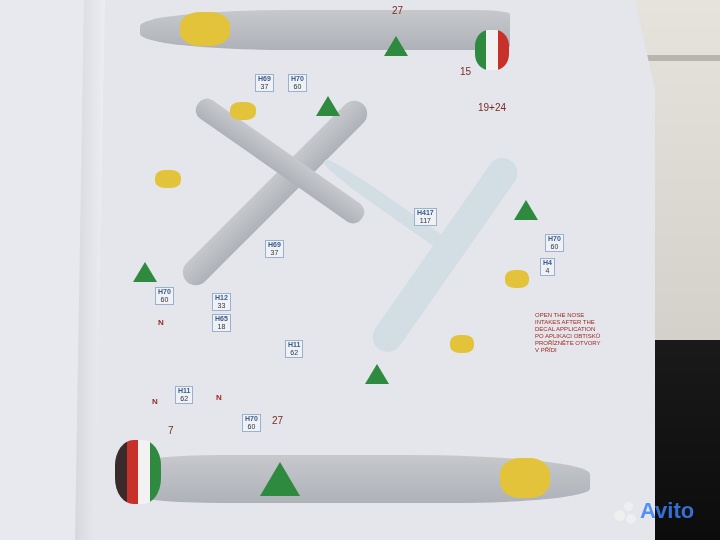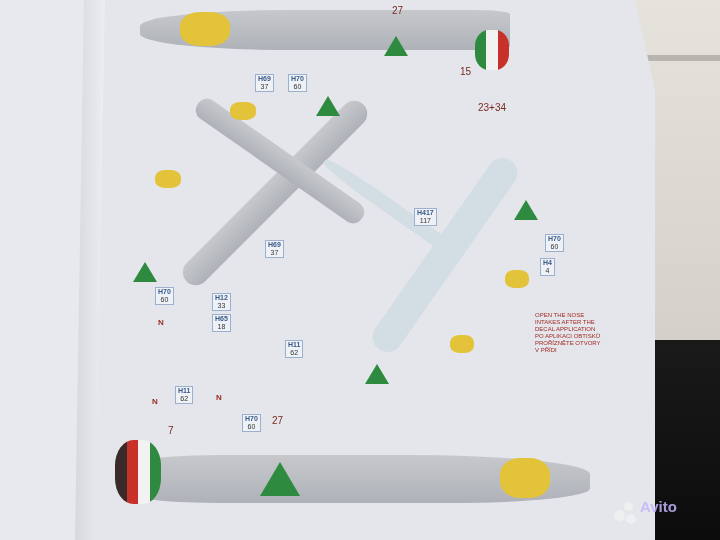--- a/index.html
+++ b/index.html
@@ -13,21 +13,21 @@
   .label{position:absolute;font-size:7px;color:#3a5a8a;text-align:center;line-height:8px;border:1px solid #9ab0cc;background:#eef1f6;padding:0 2px;}
   .label span{display:block;color:#333;}
   .num{position:absolute;font-size:10px;color:#7a2a22;}
   .n{position:absolute;font-size:8px;color:#9a2a22;font-weight:bold;}
   .note{position:absolute;left:535px;top:312px;width:75px;font-size:6px;line-height:7px;color:#a02a22;}
   .fus{position:absolute;background:linear-gradient(180deg,#c6c8cc,#aeb2b8);border-radius:40% 10% 10% 40%;}
   .yellow{position:absolute;background:#e2c33a;border-radius:40%;}
   .tri{position:absolute;width:0;height:0;border-left:12px solid transparent;border-right:12px solid transparent;border-bottom:20px solid #2e8a3e;}
   .flag{position:absolute;border-radius:40%;overflow:hidden;display:flex;}
   .flag i{flex:1;}
-  .wm{position:absolute;left:612px;top:498px;font-size:15px;font-weight:bold;color:#c4b5fd;opacity:.85;}
+  .wm{position:absolute;left:612px;top:498px;font-size:22px;font-weight:bold;color:#3b82f6;opacity:.85;}
   .wm-dot{position:absolute;border-radius:50%;background:#f0f0f0;opacity:.85;}
 </style>
 </head>
 <body>
 
 <div class="bg-right"></div>
 <div class="wall"></div>
 <div class="shelf"></div>
 <div class="page-left"></div>
 <div class="page-edge"></div>
@@ -87,18 +87,18 @@
 <div class="flag" style="left:115px;top:440px;width:46px;height:64px;">
     <i style="background:#3a2a2a"></i>
     <i style="background:#c8302a"></i>
     <i style="background:#f2f2f2"></i>
     <i style="background:#2e8a3e"></i>
   </div>
 <div class="tri" style="left:260px;top:462px;border-left-width:20px;border-right-width:20px;border-bottom-width:34px;"></div>
 <div class="label" style="left:242px;top:414px;"><b>H70</b><span>60</span></div>
 <div class="num" style="left:272px;top:415px;">27</div>
 <div class="num" style="left:168px;top:425px;">7</div>
-<div class="num" style="left:478px;top:102px;">23+34</div>
+<div class="num" style="left:478px;top:102px;">19+24</div>
 
 <div class="wm-dot" style="left:614px;top:510px;width:11px;height:11px;"></div>
 <div class="wm-dot" style="left:624px;top:502px;width:9px;height:9px;"></div>
 <div class="wm-dot" style="left:626px;top:514px;width:10px;height:10px;"></div>
 <div class="wm" style="left:640px;">Avito</div>
 
 </body></html>

